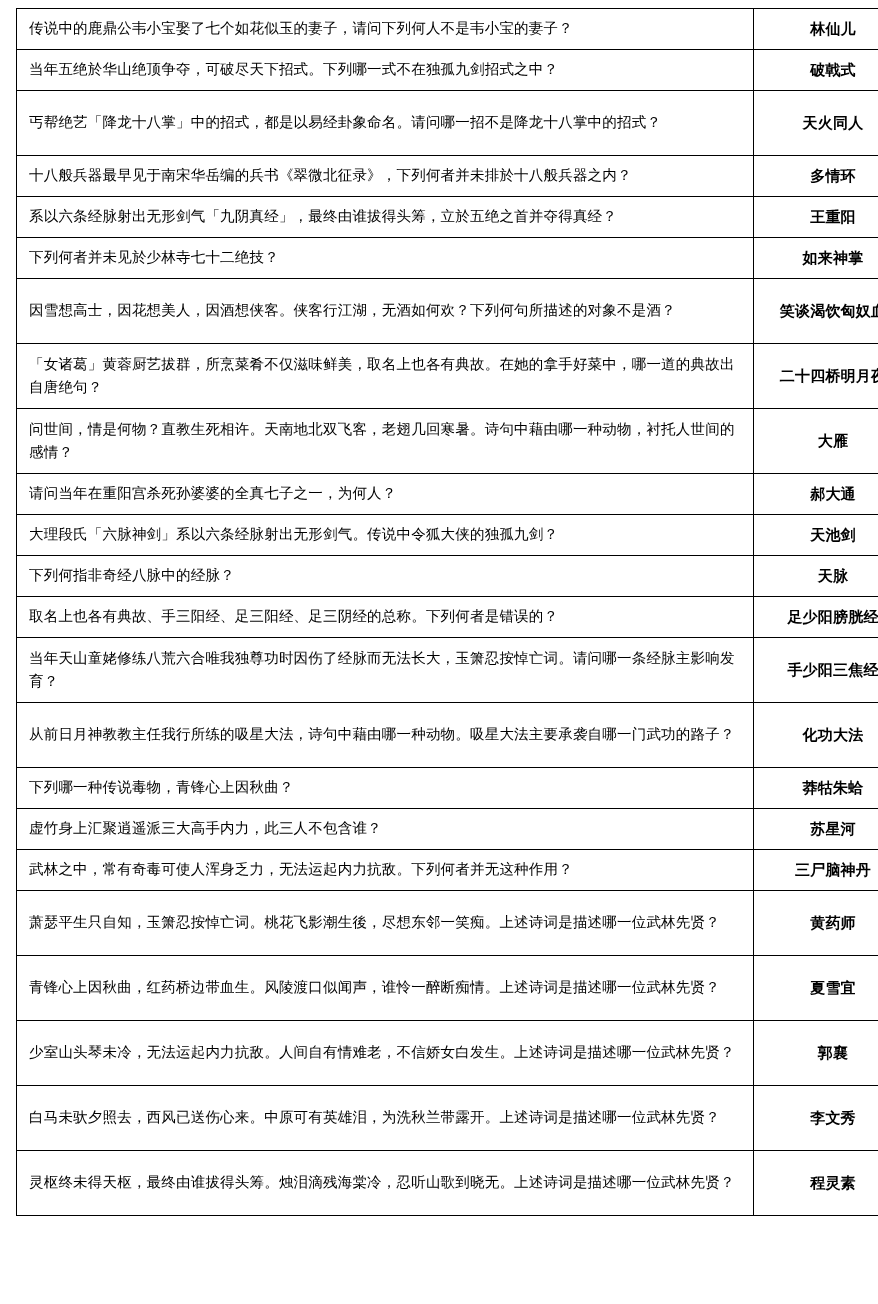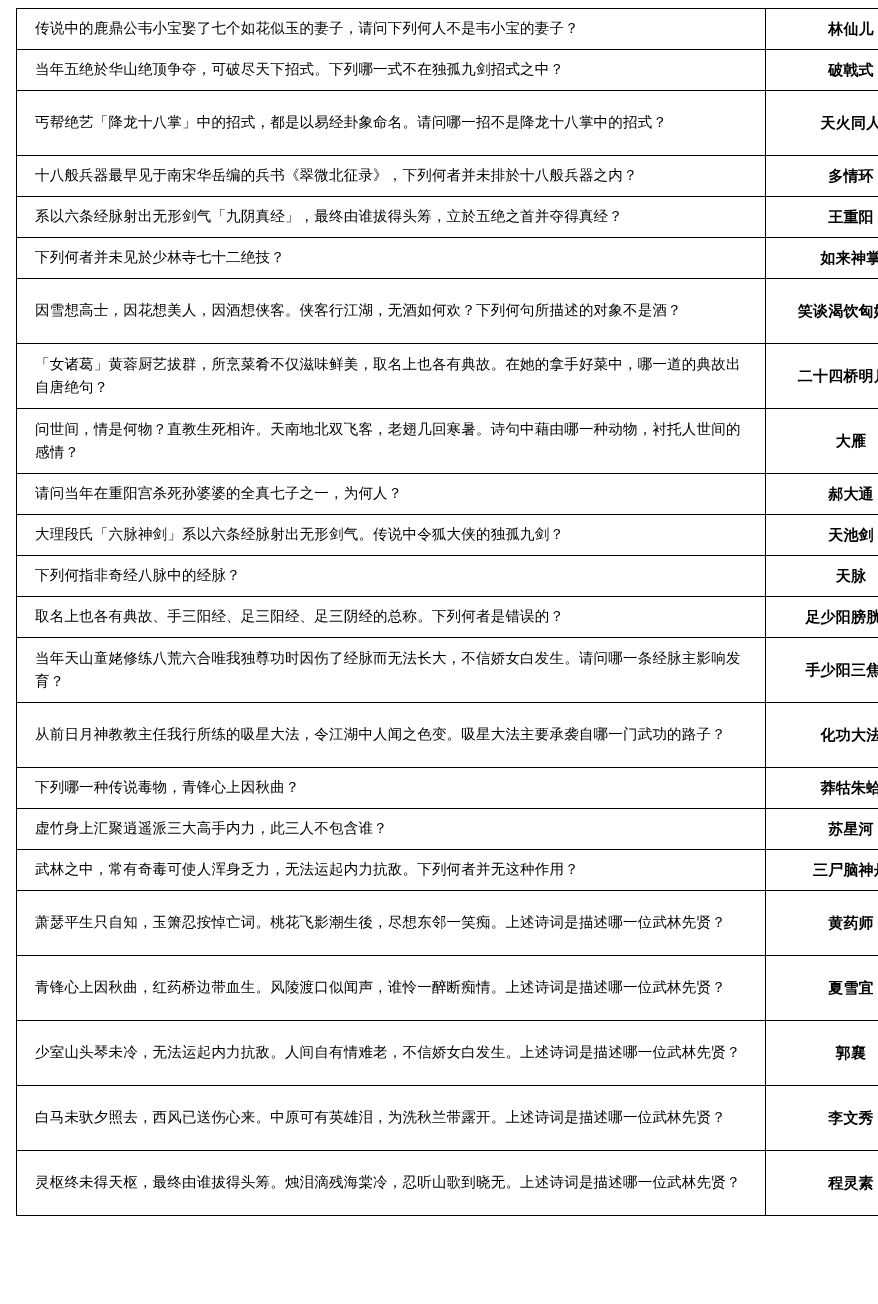--- a/index.html
+++ b/index.html
@@ -14,21 +14,21 @@
   }
   #qa-table {
     border-collapse: collapse;
     table-layout: fixed;
     width: 846px;
     margin: 8px 16px 8px 16px;
   }
   #qa-table td {
     border: 1px solid #000000;
     vertical-align: middle;
-    padding: 8px 18px;
+    padding: 8px 12px;
     line-height: 1.6;
   }
   td.question {
     width: 712px;
     font-size: 14.5px;
     text-align: left;
     letter-spacing: 0.2px;
   }
   td.answer {
     width: 134px;
@@ -90,25 +90,25 @@
     </tr>
     <tr>
       <td class="question">下列何指非奇经八脉中的经脉？</td>
       <td class="answer">天脉</td>
     </tr>
     <tr>
       <td class="question">取名上也各有典故、手三阳经、足三阳经、足三阴经的总称。下列何者是错误的？</td>
       <td class="answer">足少阳膀胱经</td>
     </tr>
     <tr class="row-tall">
-      <td class="question">当年天山童姥修练八荒六合唯我独尊功时因伤了经脉而无法长大，不信娇女白发生。请问哪一条经脉主影响发育？</td>
+      <td class="question">当年天山童姥修练八荒六合唯我独尊功时因伤了经脉而无法长大，玉箫忍按悼亡词。请问哪一条经脉主影响发育？</td>
       <td class="answer">手少阳三焦经</td>
     </tr>
     <tr class="row-tall">
-      <td class="question">从前日月神教教主任我行所练的吸星大法，令江湖中人闻之色变。吸星大法主要承袭自哪一门武功的路子？</td>
+      <td class="question">从前日月神教教主任我行所练的吸星大法，诗句中藉由哪一种动物。吸星大法主要承袭自哪一门武功的路子？</td>
       <td class="answer">化功大法</td>
     </tr>
     <tr>
       <td class="question">下列哪一种传说毒物，青锋心上因秋曲？</td>
       <td class="answer">莽牯朱蛤</td>
     </tr>
     <tr>
       <td class="question">虚竹身上汇聚逍遥派三大高手内力，此三人不包含谁？</td>
       <td class="answer">苏星河</td>
     </tr>

